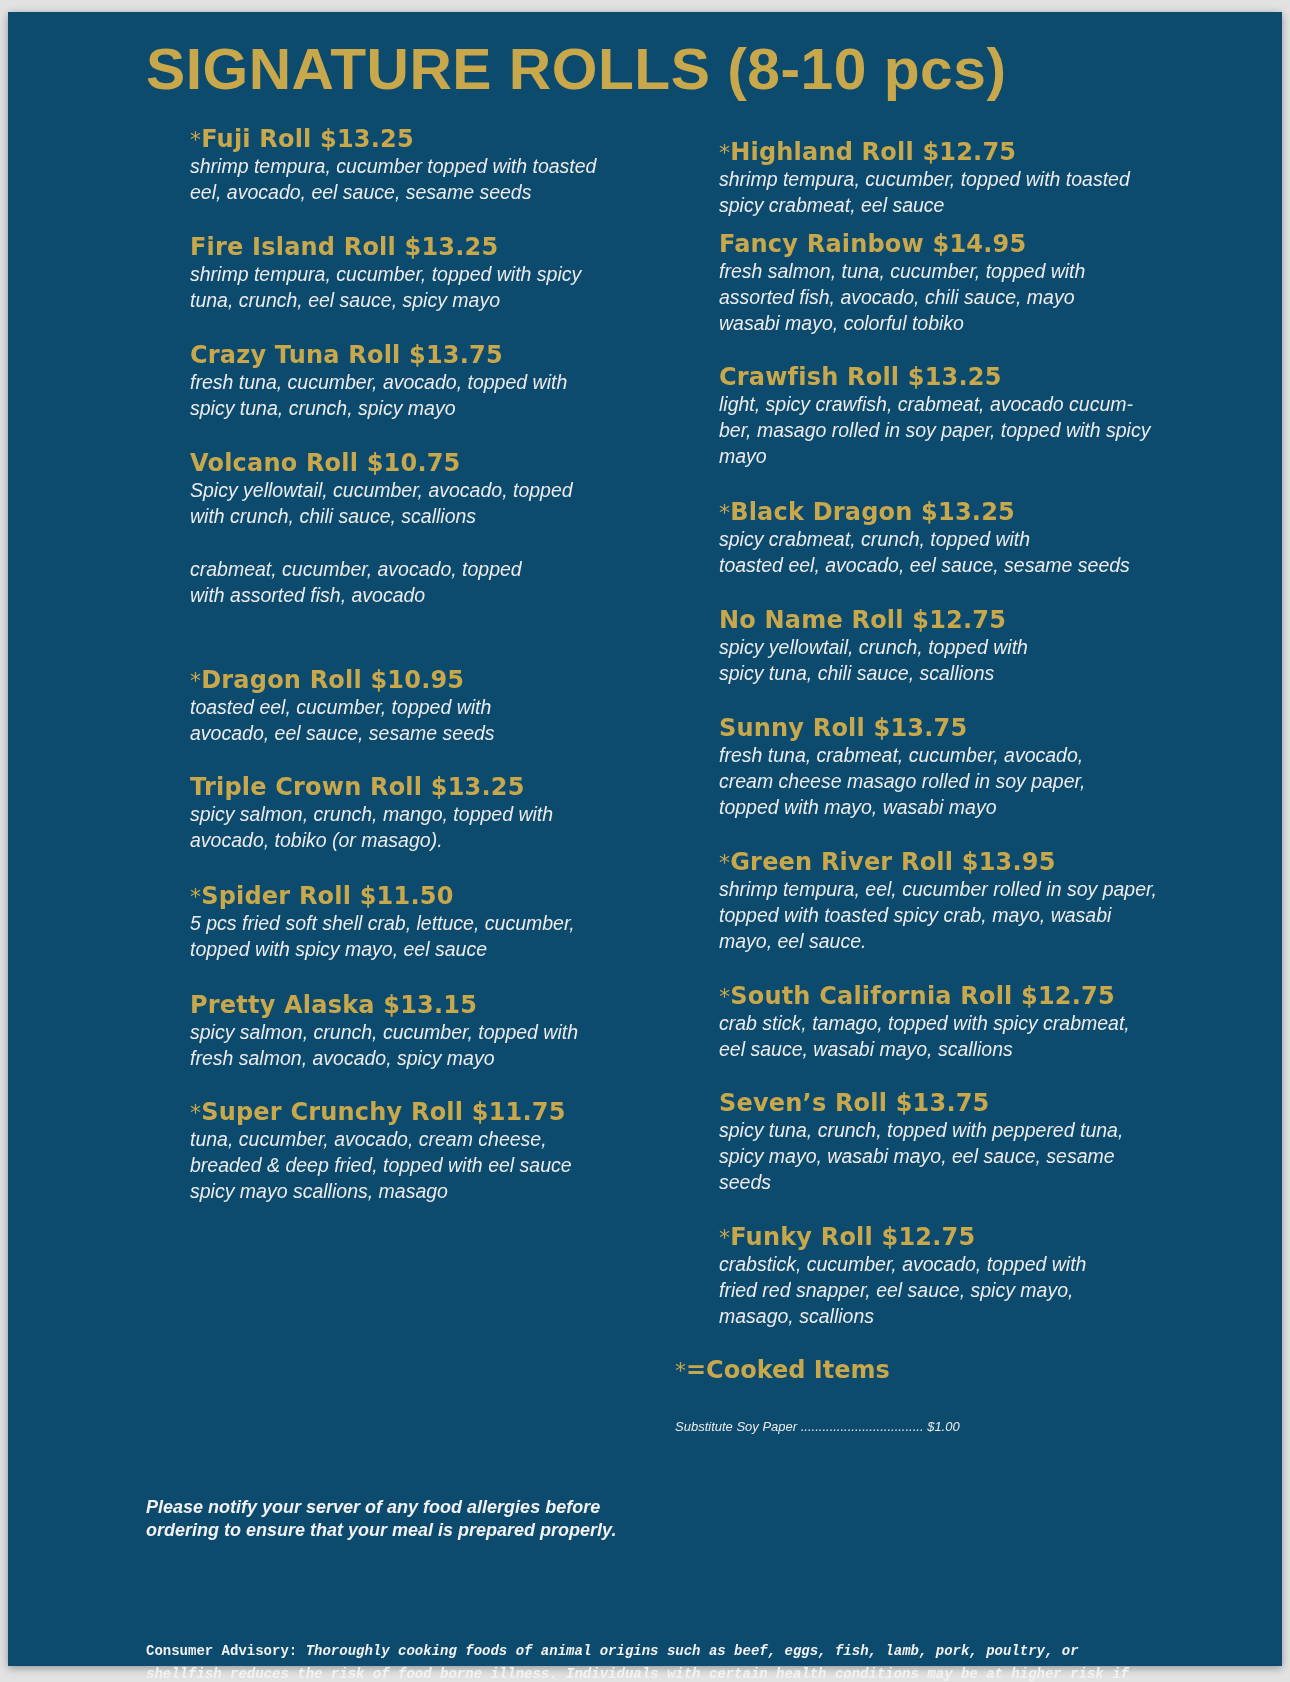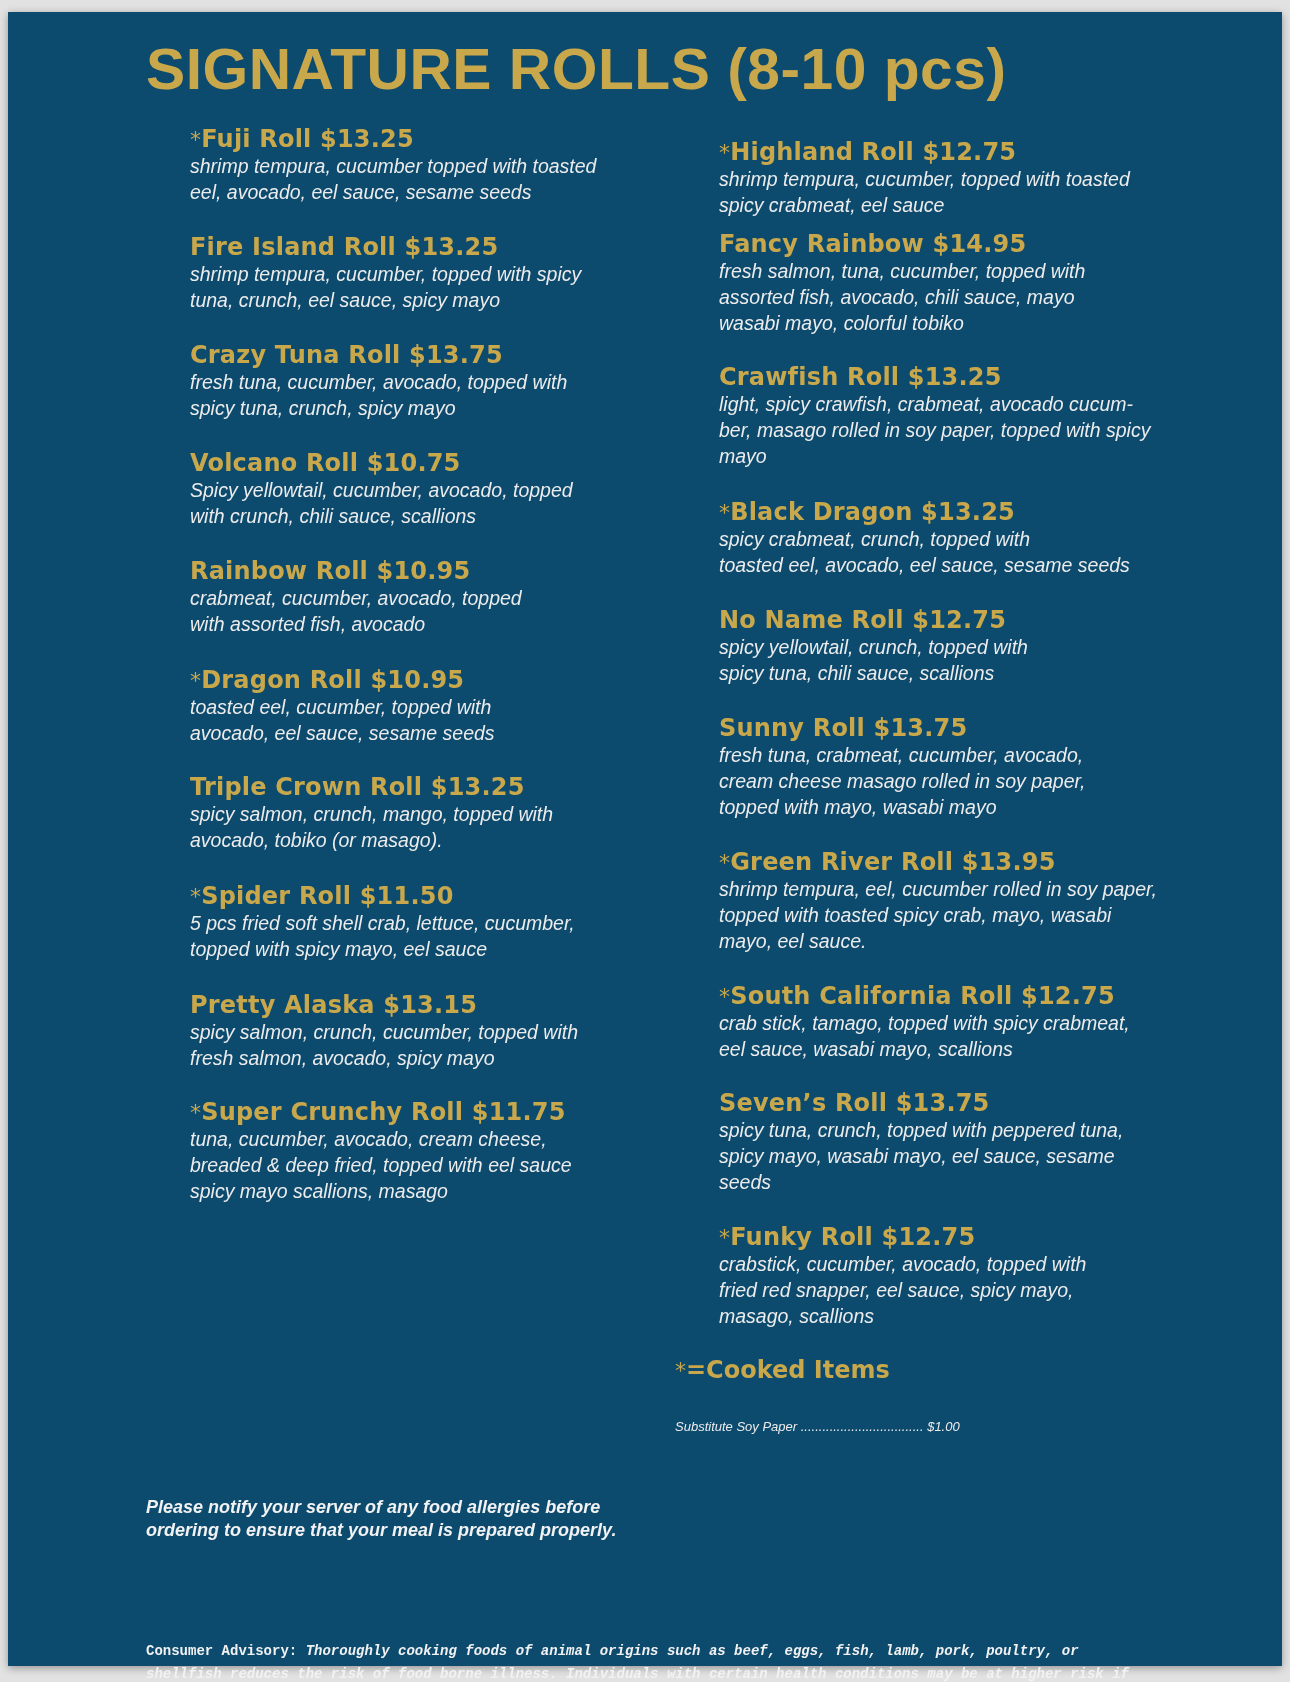--- a/index.html
+++ b/index.html
@@ -68,21 +68,20 @@
     <div class="item-name"><span class="star"></span><span>Crazy Tuna Roll $13.75</span></div>
     <div class="item-desc">fresh tuna, cucumber, avocado, topped with
 spicy tuna, crunch, spicy mayo</div>
   </div>
   <div class="item" style="left:138px;top:437px">
     <div class="item-name"><span class="star"></span><span>Volcano Roll $10.75</span></div>
     <div class="item-desc">Spicy yellowtail, cucumber, avocado, topped
 with crunch, chili sauce, scallions</div>
   </div>
   <div class="item" style="left:138px;top:545px">
-    <div class="item-name"><span class="star"></span><span>Rainbow Roll $10.95</span></div>
     <div class="item-desc">crabmeat, cucumber, avocado, topped
 with assorted fish, avocado</div>
   </div>
   <div class="item" style="left:138px;top:654px">
     <div class="item-name"><span class="star">*</span><span>Dragon Roll $10.95</span></div>
     <div class="item-desc">toasted eel, cucumber, topped with
 avocado, eel sauce, sesame seeds</div>
   </div>
   <div class="item" style="left:138px;top:761px">
     <div class="item-name"><span class="star"></span><span>Triple Crown Roll $13.25</span></div>

